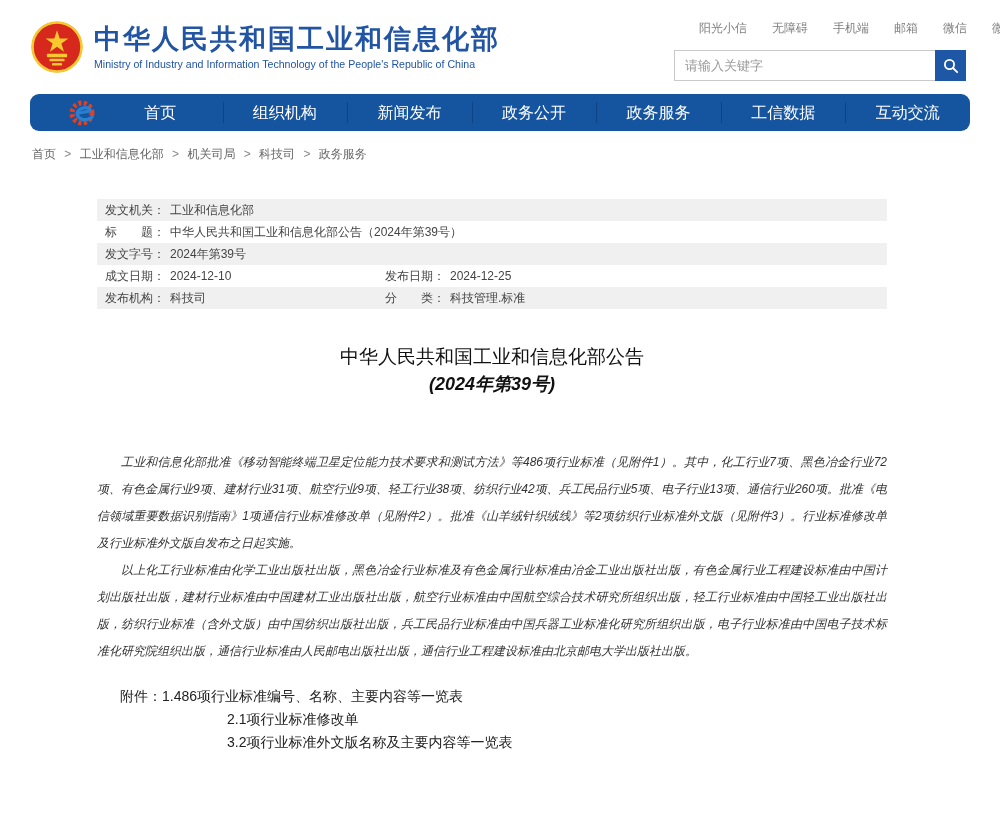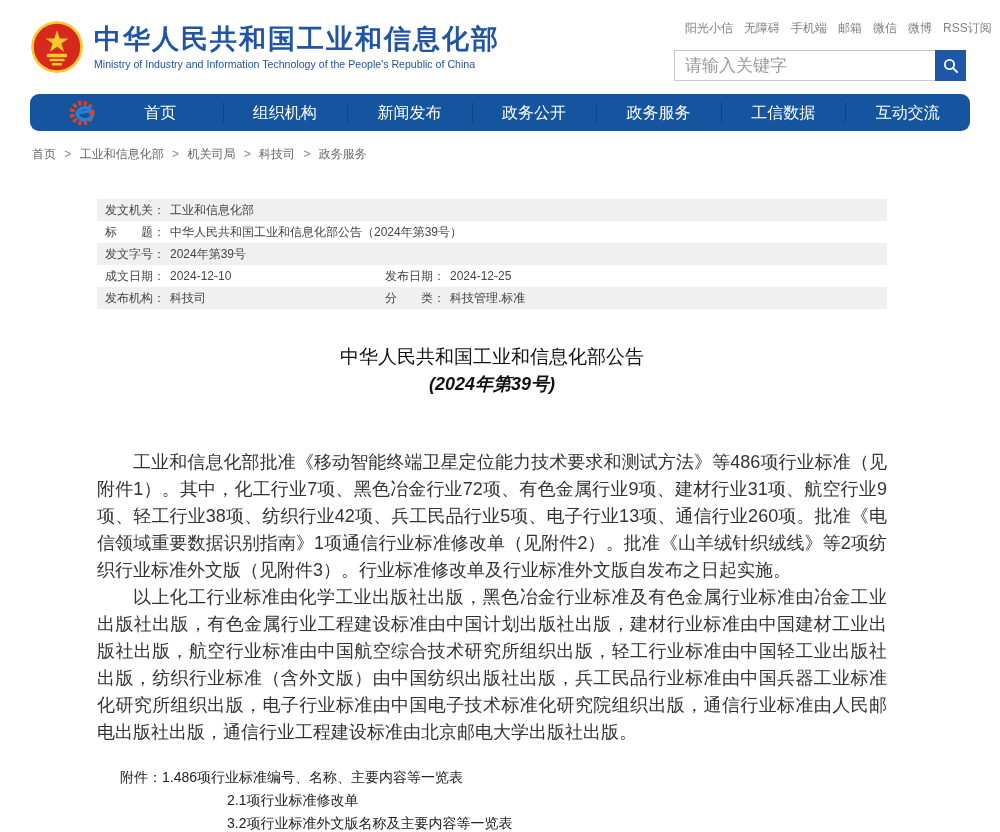--- a/index.html
+++ b/index.html
@@ -8,25 +8,25 @@
   .page { position:relative; width:1000px; height:832px; background:#fff; overflow:hidden; }
 
   
   .header { display:flex; justify-content:space-between; padding:12px 34px 0 30px; }
   .brand { display:flex; align-items:center; gap:10px; cursor:pointer; }
   .emblem { width:54px; height:54px; flex:0 0 auto; }
   .brand-text .cn { font-size:27px; font-weight:bold; color:#2254a4; letter-spacing:2px; line-height:1.25; }
   .brand-text .en { font-size:10.6px; color:#2254a4; margin-top:2px; }
 
   .header-right { width:292px; padding-top:8px; }
-  .quick-links { display:flex; align-items:center; gap:11px; font-size:12px; color:#808080; white-space:nowrap; }
+  .quick-links { display:flex; align-items:center; gap:25px; font-size:12px; color:#808080; white-space:nowrap; }
   .quick-links a { color:#808080; text-decoration:none; cursor:pointer; }
   .mascot { width:14px; height:16px; display:inline-block; }
   .search-bar { margin-top:13px; display:flex; height:31px; border:1px solid #c9c9c9; background:#fff; }
-  .search-input { flex:1; border:none; outline:none; padding:0 10px; font-size:17px; color:#15803d;
+  .search-input { flex:1; border:none; outline:none; padding:0 10px; font-size:13px; color:#15803d;
                   font-family:"Liberation Sans","DejaVu Sans",sans-serif; }
   .search-input::placeholder { color:#9a9a9a; }
   .search-btn { width:31px; height:31px; margin:-1px -1px -1px 0; border:none; background:#1d57a6;
                 display:flex; align-items:center; justify-content:center; cursor:pointer; }
 
   
   .nav { margin:13px 30px 0 30px; height:37px; background:#15549e; border-radius:9px;
          display:flex; align-items:center; }
   .nav-logo { width:30px; height:28px; margin:0 0 0 38px; flex:0 0 auto; }
   .nav-items { display:flex; flex:1; height:100%; align-items:center; }
@@ -49,21 +49,21 @@
   .meta-cell { display:flex; align-items:center; }
   .meta-cell.first { width:280px; flex:0 0 auto; }
   .meta-label { white-space:pre; }
   .meta-value { margin-left:5px; }
 
   .doc-title { margin-top:30px; text-align:center; color:#111; }
   .doc-title .t1 { font-size:19px; font-weight:normal; line-height:1.45;margin-top:34px; }
   .doc-title .t2 { font-size:18px; font-weight:bold; line-height:1.45;font-style:italic; }
 
   .body-text { margin-top:52px; }
-  .para { font-size:18px; line-height:27px; color:#333; text-indent:2em; text-align:justify; }
+  .para { font-size:12px; line-height:27px; color:#333; text-indent:2em; text-align:justify;font-style:italic; }
 
   .attachments { margin-top:20px; font-size:14px; color:#222; line-height:23px; }
   .att-line1 { margin-left:23px; }
   .att-line { margin-left:130px; }
 </style>
 </head>
 <body>
 
 <div class="page">
 

